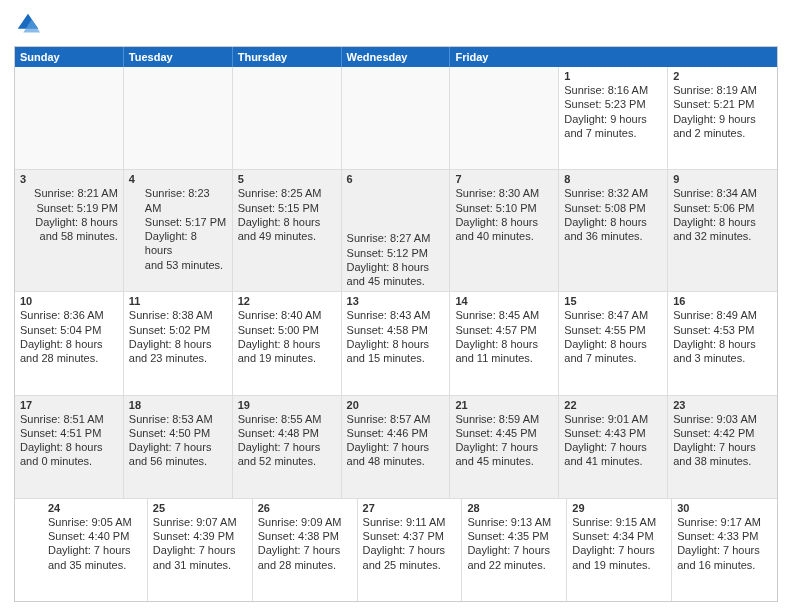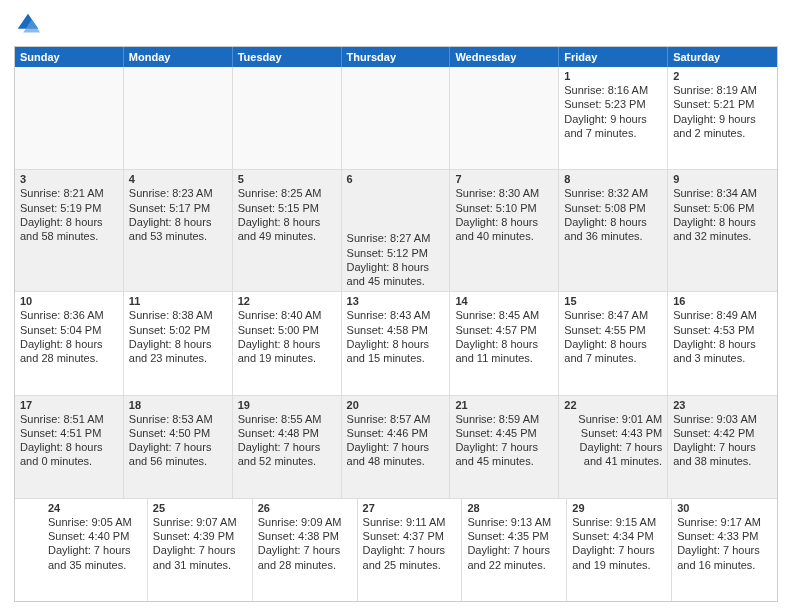--- a/index.html
+++ b/index.html
@@ -132,26 +132,24 @@
       </div>
     </div>
     <div class="title-block">
       <div class="month-title"></div>
       <div class="location"></div>
     </div>
   </div>
   <div class="calendar">
     <div class="cal-header" id="cal-header">
         <div class="cal-header-cell">Sunday</div>
-        <div class="cal-header-cell">Monday</div>
         <div class="cal-header-cell">Tuesday</div>
         <div class="cal-header-cell">Thursday</div>
         <div class="cal-header-cell">Wednesday</div>
         <div class="cal-header-cell">Friday</div>
-        <div class="cal-header-cell">Saturday</div>
       </div>
     <div class="cal-body" id="cal-body">
         <div class="cal-row">
           <div class="cal-cell empty"></div>
           <div class="cal-cell empty"></div>
           <div class="cal-cell empty"></div>
           <div class="cal-cell empty"></div>
           <div class="cal-cell empty"></div>
           <div class="cal-cell">
             <span class="day-num">1</span>
@@ -164,28 +162,28 @@
             <span class="day-num">2</span>
             <div class="cell-text" style="white-space: pre-line;">Sunrise: 8:19 AM
 Sunset: 5:21 PM
 Daylight: 9 hours
 and 2 minutes.</div>
           </div>
         </div>
         <div class="cal-row">
           <div class="cal-cell shaded">
             <span class="day-num">3</span>
-            <div class="cell-text" style="white-space: pre-line;">Sunrise: 8:21 AM
+            <div class="cell-text" style="white-space: pre-line; text-align: right;">Sunrise: 8:21 AM
 Sunset: 5:19 PM
 Daylight: 8 hours
 and 58 minutes.</div>
           </div>
           <div class="cal-cell shaded">
             <span class="day-num">4</span>
-            <div class="cell-text" style="white-space: pre-line;">Sunrise: 8:23 AM
+            <div class="cell-text" style="white-space: pre-line; margin-left: 16px;">Sunrise: 8:23 AM
 Sunset: 5:17 PM
 Daylight: 8 hours
 and 53 minutes.</div>
           </div>
           <div class="cal-cell shaded">
             <span class="day-num">5</span>
             <div class="cell-text" style="white-space: pre-line;">Sunrise: 8:25 AM
 Sunset: 5:15 PM
 Daylight: 8 hours
 and 49 minutes.</div>
@@ -301,21 +299,21 @@
           </div>
           <div class="cal-cell shaded">
             <span class="day-num">21</span>
             <div class="cell-text" style="white-space: pre-line;">Sunrise: 8:59 AM
 Sunset: 4:45 PM
 Daylight: 7 hours
 and 45 minutes.</div>
           </div>
           <div class="cal-cell shaded">
             <span class="day-num">22</span>
-            <div class="cell-text" style="white-space: pre-line; text-align: right;">Sunrise: 9:01 AM
+            <div class="cell-text" style="white-space: pre-line;">Sunrise: 9:01 AM
 Sunset: 4:43 PM
 Daylight: 7 hours
 and 41 minutes.</div>
           </div>
           <div class="cal-cell shaded">
             <span class="day-num">23</span>
             <div class="cell-text" style="white-space: pre-line;">Sunrise: 9:03 AM
 Sunset: 4:42 PM
 Daylight: 7 hours
 and 38 minutes.</div>

